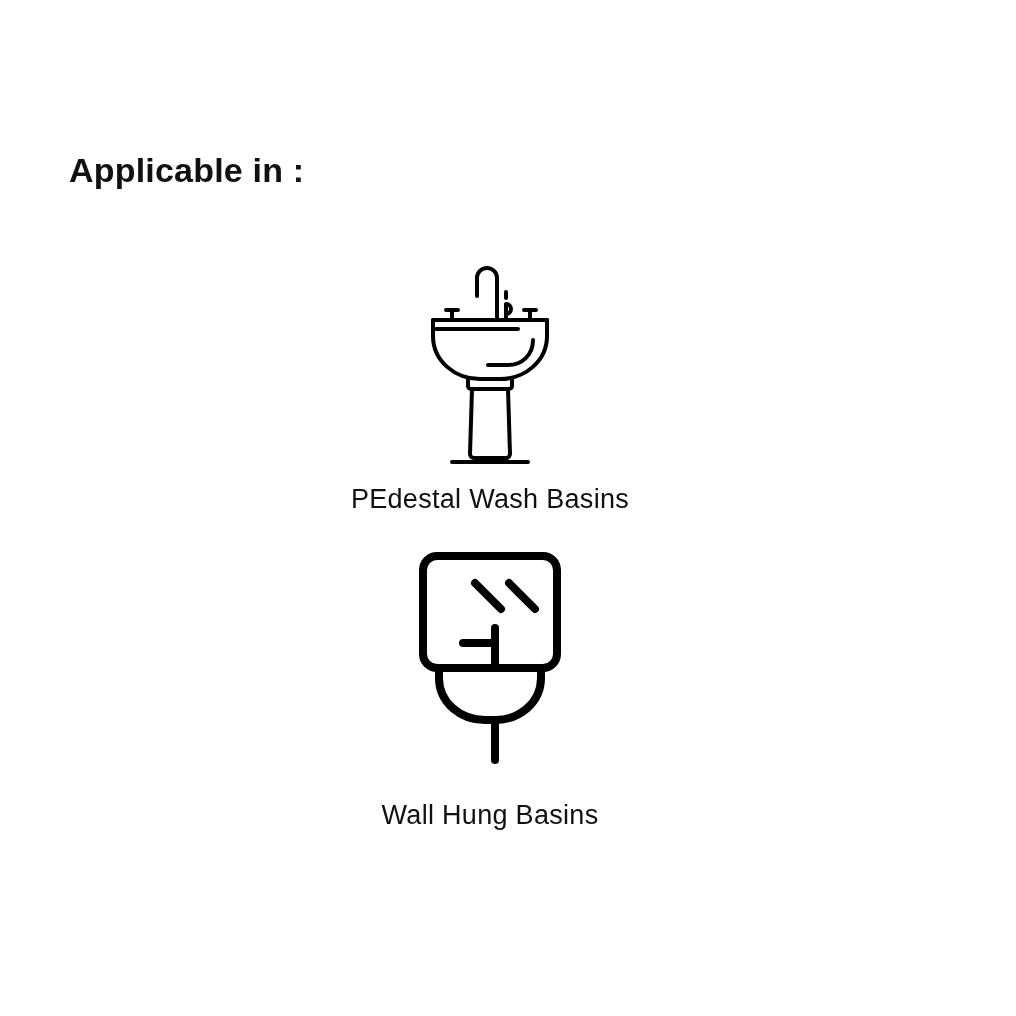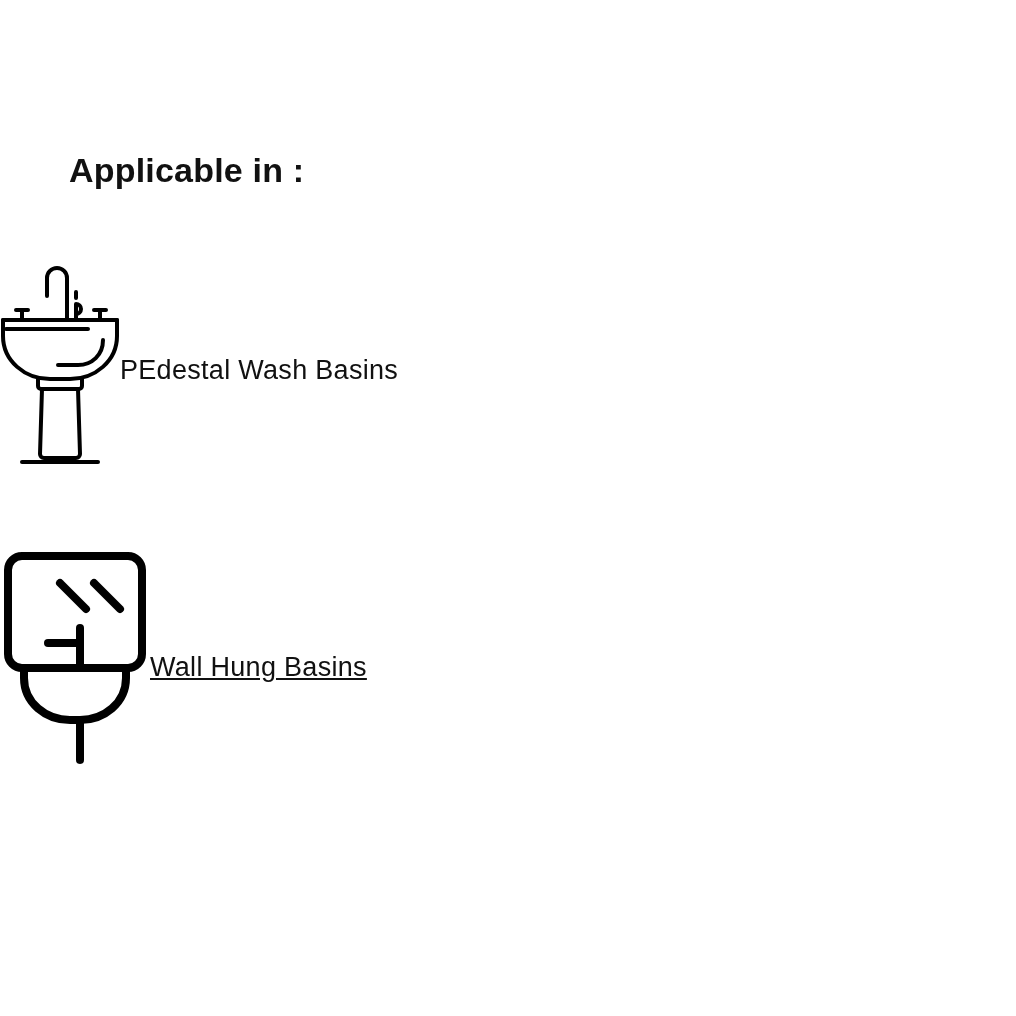--- a/index.html
+++ b/index.html
@@ -24,35 +24,35 @@
       font-weight: bold;
       margin: 0;
       color: #111;
       letter-spacing: 0.2px;
     }
     .item {
       position: absolute;
       left: 0;
       width: 980px;
       display: flex;
-      flex-direction: row;
+      flex-direction: column;
       align-items: center;
     }
     .item-pedestal { top: 258px; }
     .item-wallhung { top: 548px; }
     .icon svg { display: block; }
     .label {
       font-size: 27px;
       line-height: 34px;
       color: #111;
       letter-spacing: 0.3px;
       white-space: nowrap;
     }
     .item-pedestal .label { margin-top: 14px; }
-    .item-wallhung .label { margin-top: 16px; text-decoration: underline; }
+    .item-wallhung .label { margin-top: 28px; }
   </style>
 </head>
 <body>
 
 <h2 class="heading">Applicable in :</h2>
 
 <div class="item item-pedestal">
   <div class="icon">
     <svg width="120" height="210" viewBox="0 0 120 210" fill="none" stroke="#000" stroke-width="4" stroke-linecap="round" stroke-linejoin="round">
 

